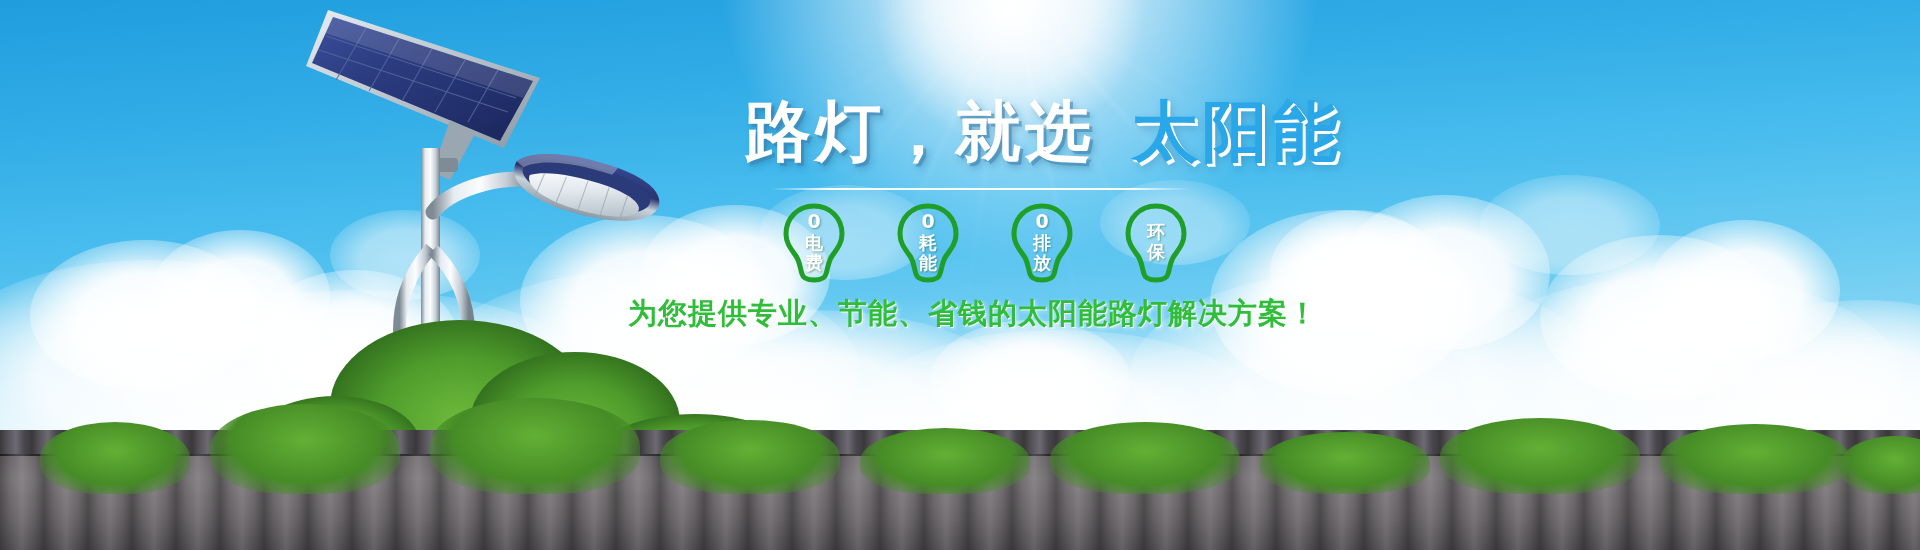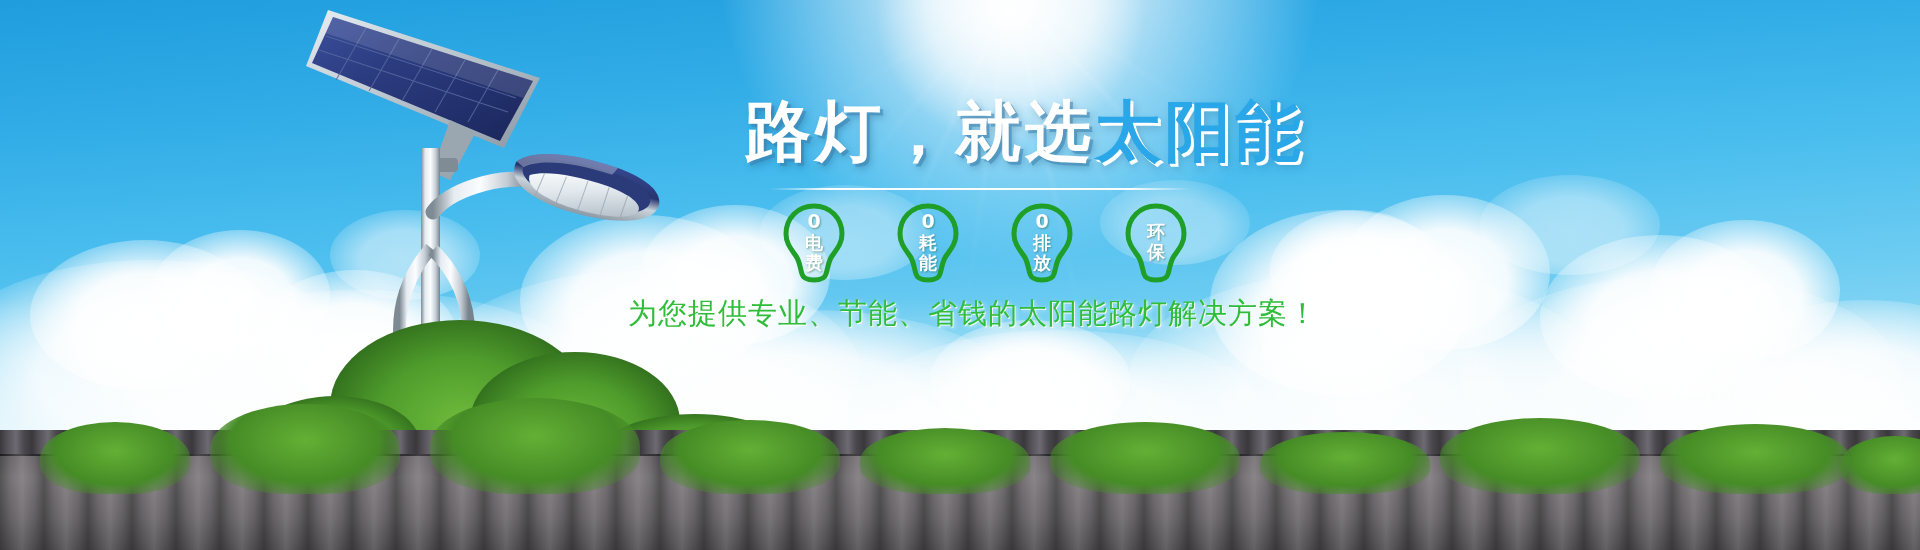--- a/index.html
+++ b/index.html
@@ -63,20 +63,21 @@
     color:#ffffff;
     text-shadow:
       3px 3px 0 rgba(60,130,175,0.55),
       4px 5px 7px rgba(30,90,130,0.35);
   }
   .headline .accent { color:#2aa7e8;
     text-shadow:
       2px 2px 0 #ffffff,
       3px 3px 0 rgba(255,255,255,0.95),
       4px 5px 8px rgba(30,90,130,0.30);
+    margin-left: 37px;
   }
 
   .divider {
     position:absolute; left:770px; top:188px;
     width:420px; height:2px;
     background:linear-gradient(90deg, rgba(255,255,255,0) 0%, rgba(255,255,255,0.95) 14%, rgba(255,255,255,0.95) 86%, rgba(255,255,255,0) 100%);
   }
 
   .badges {
     position:absolute; left:770px; top:198px;
@@ -102,21 +103,21 @@
   }
   .badge .lbl {
     font-size:18px; font-weight:bold; color:#ffffff;
     text-shadow:1px 1px 2px rgba(20,80,40,0.45);
     letter-spacing:0px;
   }
   .badge .lbl.two { line-height:20px; }
 
   .tagline {
     position:absolute; left:628px; top:294px;
-    font-size:29px; font-weight:normal;
+    font-size:29px; font-weight:bold;
     letter-spacing:1px;
     white-space:nowrap;
     color:#2fbd3a;
     text-shadow:
       1px 1px 0 rgba(255,255,255,0.85),
       2px 2px 4px rgba(255,255,255,0.55);
   }
 
   
   .lamp { position:absolute; left:300px; top:0; width:420px; height:550px; }

